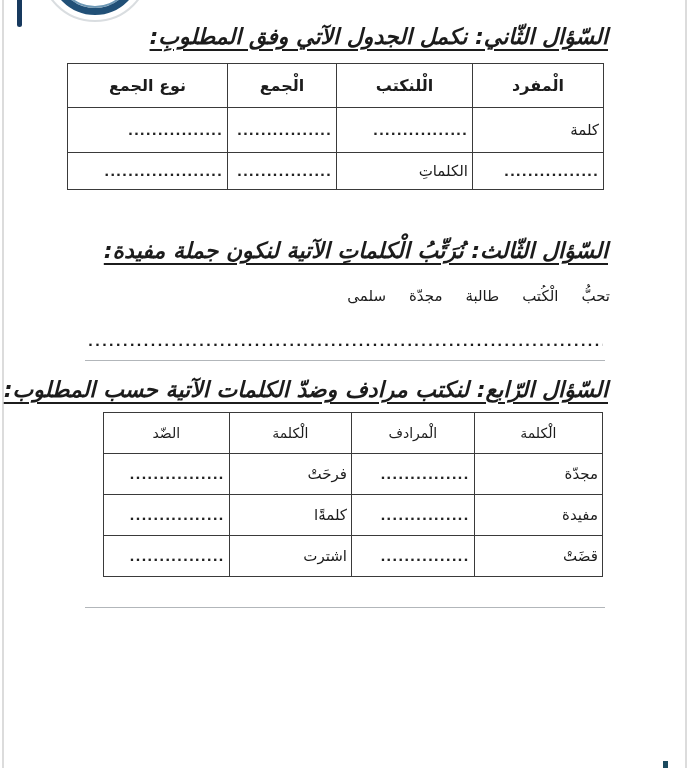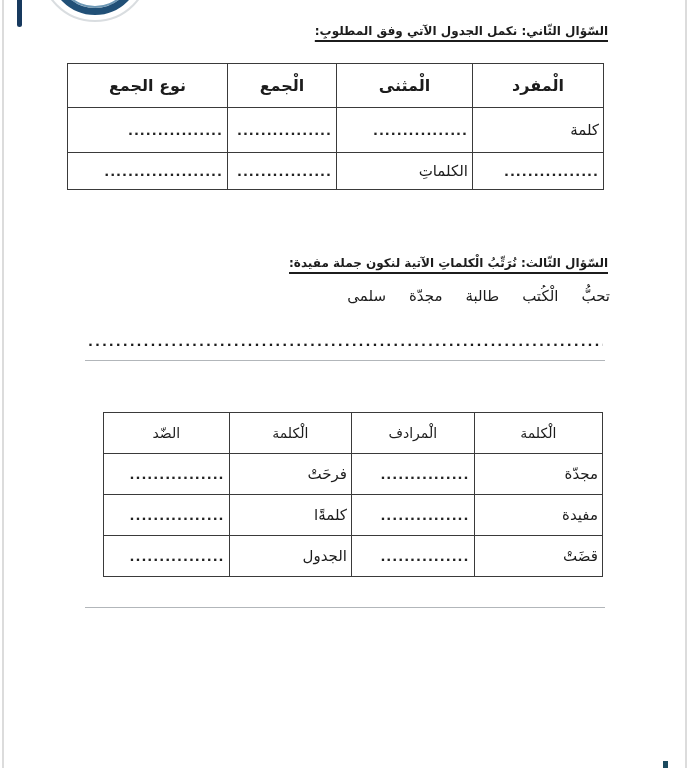--- a/index.html
+++ b/index.html
@@ -10,22 +10,22 @@
   
   #logo-clip{position:absolute;left:40px;top:0;width:135px;height:24px;overflow:hidden;}
   .ring-outer{position:absolute;left:0;top:-88px;width:110px;height:110px;border-radius:50%;
               border:2px solid #d9dde0;box-sizing:border-box;}
   .ring-inner{position:absolute;left:9px;top:-77px;width:92px;height:92px;border-radius:50%;
               border:7px solid #215077;box-sizing:border-box;
               box-shadow:inset 0 0 0 2px #6d98b5;}
   #accent-bar{position:absolute;left:17px;top:0;width:5px;height:27px;background:#17395e;
               border-radius:0 0 3px 3px;}
   #corner-mark{position:absolute;left:663px;top:761px;width:5px;height:7px;background:#1b4a5f;}
-  .qtitle{position:absolute;right:82px;font-size:12px;font-weight:bold;white-space:nowrap;
-          text-decoration:underline;text-decoration-thickness:1.5px;text-underline-offset:5px;}
+  .qtitle{position:absolute;right:82px;font-size:22px;font-weight:bold;white-space:nowrap;
+          text-decoration:underline;text-decoration-thickness:1.5px;text-underline-offset:5px;font-style:italic;}
   table{border-collapse:collapse;table-layout:fixed;position:absolute;direction:rtl;}
   td,th{border:1.5px solid #3a3a3a;vertical-align:middle;
         font-size:15px;padding:0 4px;overflow:hidden;white-space:nowrap;}
   th{font-weight:bold;font-size:16px;}
   #table-q4 th{font-weight:normal;font-size:14px;}
   .dots{letter-spacing:1px;font-weight:bold;font-size:13px;color:#222;}
   #words-row{position:absolute;right:80px;top:287px;display:flex;direction:rtl;gap:23px;
              font-size:15px;}
   #answer-line{position:absolute;left:88px;top:334px;width:515px;overflow:hidden;
                white-space:nowrap;font-size:13px;font-weight:bold;letter-spacing:2px;
@@ -50,53 +50,54 @@
   <table id="table-q2" style="right:86px;top:63px;width:536px;">
     <colgroup>
         <col style="width:131px">
         <col style="width:136px">
         <col style="width:109px">
         <col style="width:160px">
       </colgroup>
     <tbody>
         <tr style="height:44px">
       <th>الْمفرد</th>
-      <th>الْمثنى</th>
+      <th>الْلنكتب</th>
       <th>الْجمع</th>
       <th>نوع الجمع</th>
     </tr>
     <tr style="height:45px">
       <td>كلمة</td>
       <td class="dots">................</td>
       <td class="dots">................</td>
       <td class="dots">................</td>
     </tr>
     <tr style="height:37px">
       <td class="dots">................</td>
       <td>الكلماتِ</td>
       <td class="dots">................</td>
       <td class="dots">....................</td>
     </tr>
   </tbody>
     </table>
 
-  <div class="qtitle" style="top:256px;">السّؤال الثّالث: نُرَتِّبُ الْكلماتِ الآتية لنكون جملة مفيدة:</div>
+  <div class="qtitle" style="top:238px;">السّؤال الثّالث: نُرَتِّبُ الْكلماتِ الآتية لنكون جملة مفيدة:</div>
 
   <div id="words-row">
     <span>تحبُّ</span>
     <span>الْكُتب</span>
     <span>طالبة</span>
     <span>مجدّة</span>
     <span>سلمى</span>
   </div>
 
   <div id="answer-line">.........................................................................................................................</div>
 
   <div class="divider" style="top:360px;"></div>
 
+  <div class="qtitle" style="top:377px;">السّؤال الرّابع: لنكتب مرادف وضدّ الكلمات الآتية حسب المطلوب:</div>
 
   <table id="table-q4" style="right:87px;top:412px;width:500px;">
     <colgroup>
         <col style="width:128px">
         <col style="width:122px">
         <col style="width:122px">
         <col style="width:125px">
       </colgroup>
     <tbody>
         <tr style="height:41px">
@@ -113,21 +114,21 @@
     </tr>
     <tr style="height:41px">
       <td>مفيدة</td>
       <td class="dots">...............</td>
       <td>كلمةًا</td>
       <td class="dots">................</td>
     </tr>
     <tr style="height:41px">
       <td>قضَتْ</td>
       <td class="dots">...............</td>
-      <td>الجدول</td>
+      <td>اشترت</td>
       <td class="dots">................</td>
     </tr>
   </tbody>
     </table>
 
   <div class="divider" style="top:607px;"></div>
   <div id="corner-mark"></div>
 </div>
 
 </body></html>

